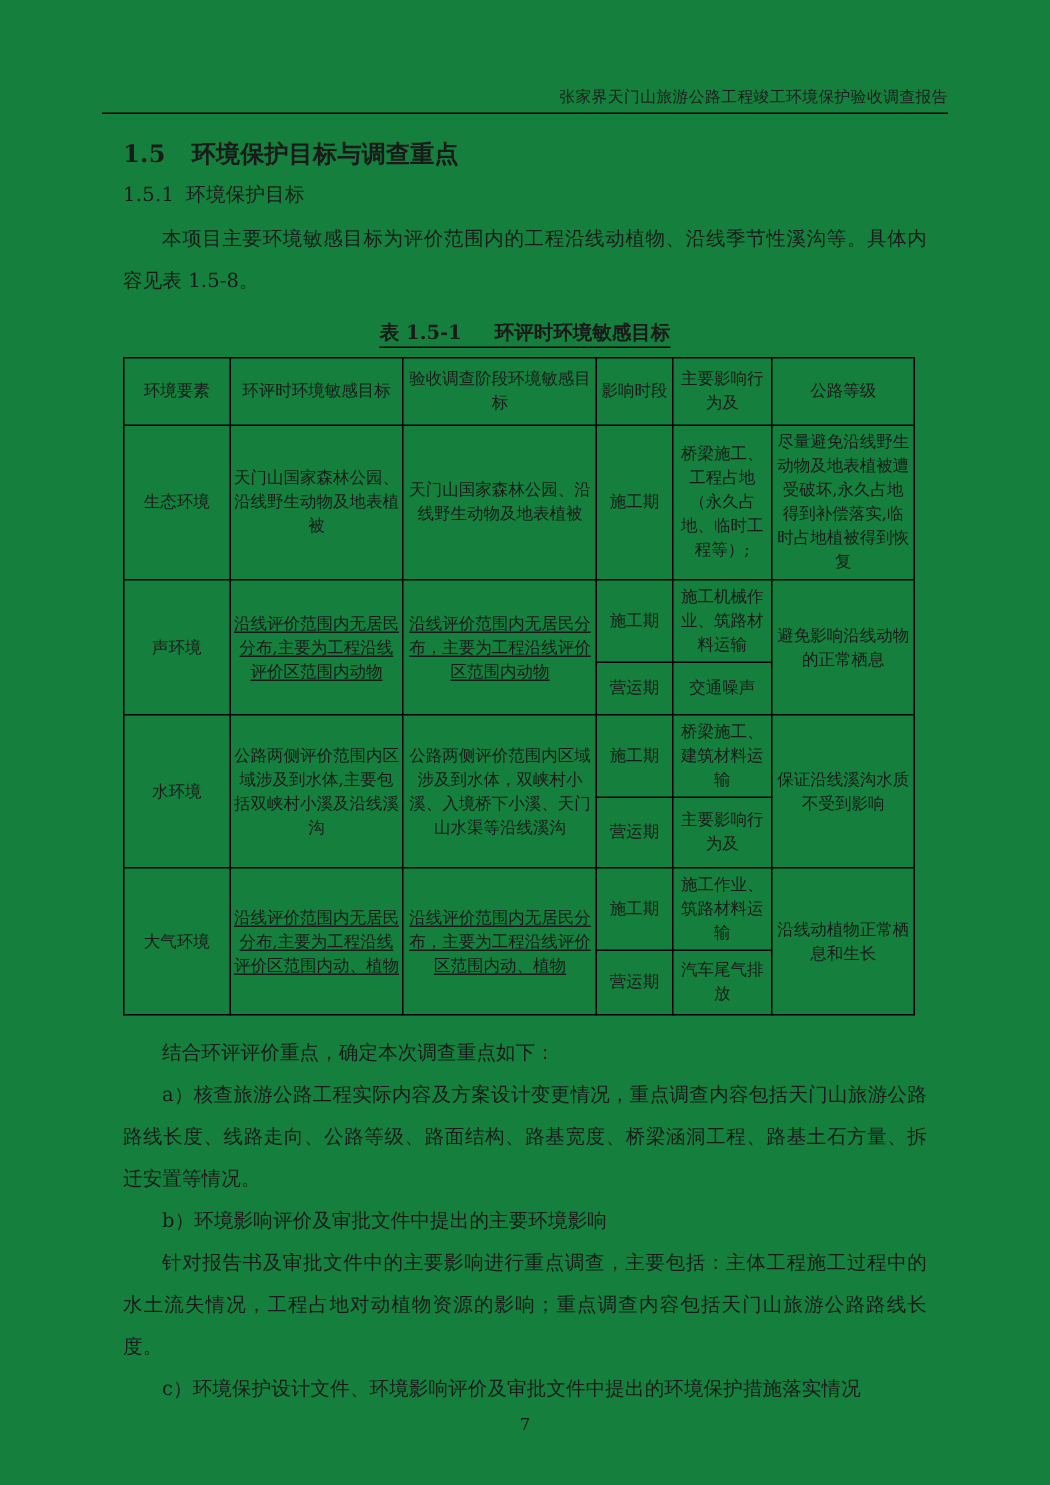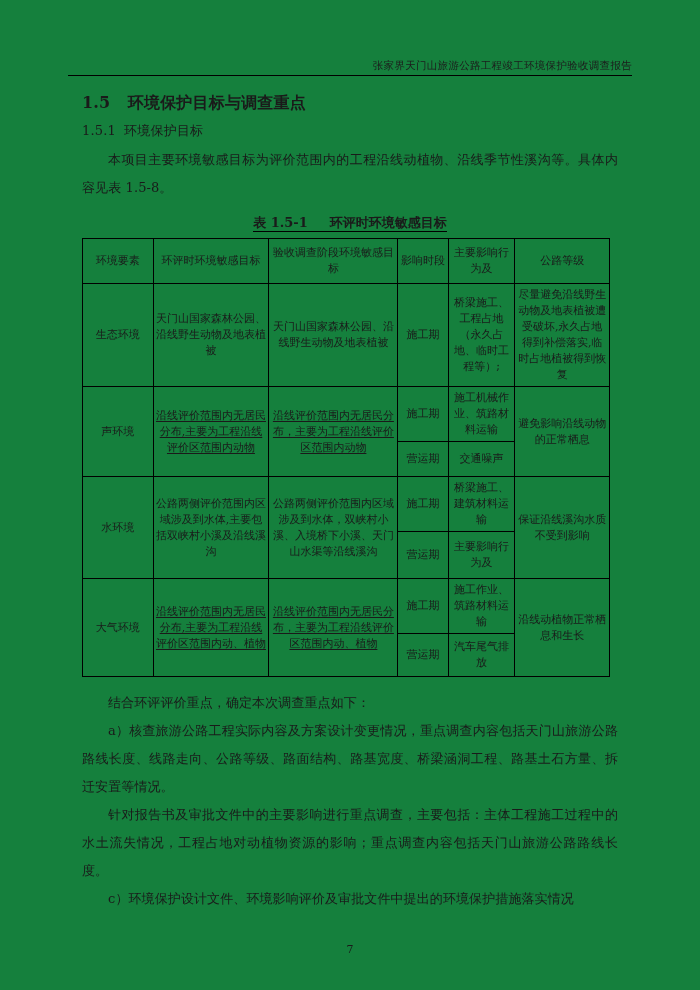--- a/index.html
+++ b/index.html
@@ -242,20 +242,21 @@
           <td>汽车尾气排放</td>
         </tr>
       </tbody>
     </table>
 
     <div class="block-gap-md"></div>
 
 
     <p class="para indent">结合环评评价重点，确定本次调查重点如下：</p>
     <p class="para indent">a）核查旅游公路工程实际内容及方案设计变更情况，重点调查内容包括天门山旅游公路路线长度、线路走向、公路等级、路面结构、路基宽度、桥梁涵洞工程、路基土石方量、拆迁安置等情况。</p>
+    <p class="para indent">b）环境影响评价及审批文件中提出的主要环境影响</p>
     <p class="para indent">针对报告书及审批文件中的主要影响进行重点调查，主要包括：主体工程施工过程中的水土流失情况，工程占地对动植物资源的影响；重点调查内容包括天门山旅游公路路线长度。</p>
     <p class="para indent">c）环境保护设计文件、环境影响评价及审批文件中提出的环境保护措施落实情况</p>
 
   </div>
 
   <div class="page-footer">
     <span>7</span>
   </div>
 
 </div>

